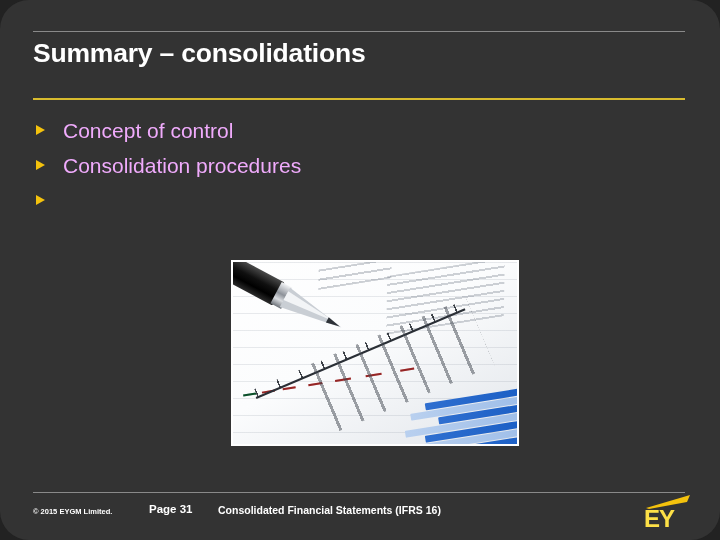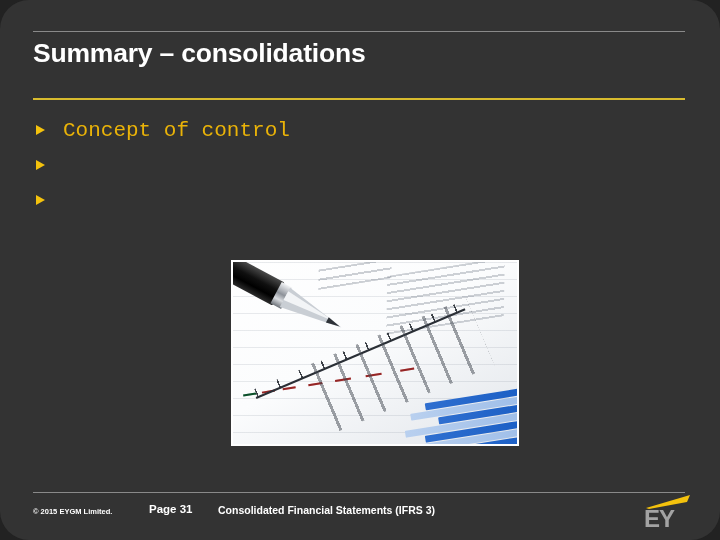--- a/index.html
+++ b/index.html
@@ -71,24 +71,23 @@
     width: 0;
     height: 0;
     border-top: 5.5px solid transparent;
     border-bottom: 5.5px solid transparent;
     border-left: 9px solid #f4c20d;
     margin-left: 3px;
   }
   .bullet-text {
     flex: 1 1 auto;
     font-size: 21px;
-    color: #eab308;
+    color: #f0abfc;
     line-height: 28px;
     white-space: nowrap;
-    font-family: Liberation Mono, monospace;
   }
 
   
   .picture-frame {
     position: absolute;
     left: 231px;
     top: 260px;
     width: 288px;
     height: 186px;
     background: #ffffff;
@@ -366,21 +365,21 @@
     top: 0px;
     width: 44px;
     height: 14px;
   }
   .ey-word {
     position: absolute;
     left: 3px;
     top: 11px;
     font-size: 24px;
     font-weight: bold;
-    color: #a3a3a3;
+    color: #fde047;
     letter-spacing: -1px;
     line-height: 26px;
   }
 </style>
 </head>
 <body>
 
 <div class="slide">
 
   <div class="title-rule-top"></div>
@@ -393,20 +392,21 @@
       <span class="bullet-marker">
           <span class="tri"></span>
         </span>
       <span class="bullet-text">Concept of control</span>
     </div>
 
     <div class="bullet-row">
       <span class="bullet-marker">
           <span class="tri"></span>
         </span>
+      <span class="bullet-text">Consolidation procedures</span>
     </div>
 
 
     <div class="bullet-row">
       <span class="bullet-marker">
           <span class="tri"></span>
         </span>
     </div>
 
   </div>
@@ -470,21 +470,21 @@
         <div class="pen-cone-hi"></div>
         <div class="pen-tip"></div>
       </div>
     </div>
   </div>
 
   <div class="footer-rule"></div>
   <div class="footer">
     <span class="copyright">© 2015 EYGM Limited.</span>
     <span class="page-label">Page  31</span>
-    <span class="footer-subject">Consolidated Financial Statements (IFRS 3)</span>
+    <span class="footer-subject">Consolidated Financial Statements (IFRS 16)</span>
   </div>
 
   <div class="ey-logo">
     <svg class="ey-swoosh" viewBox="0 0 44 14">
       <polygon points="0,13 44,0 41,7 3,14" fill="#f4c20d"></polygon>
     </svg>
     <span class="ey-word">EY</span>
   </div>
 
 </div>

